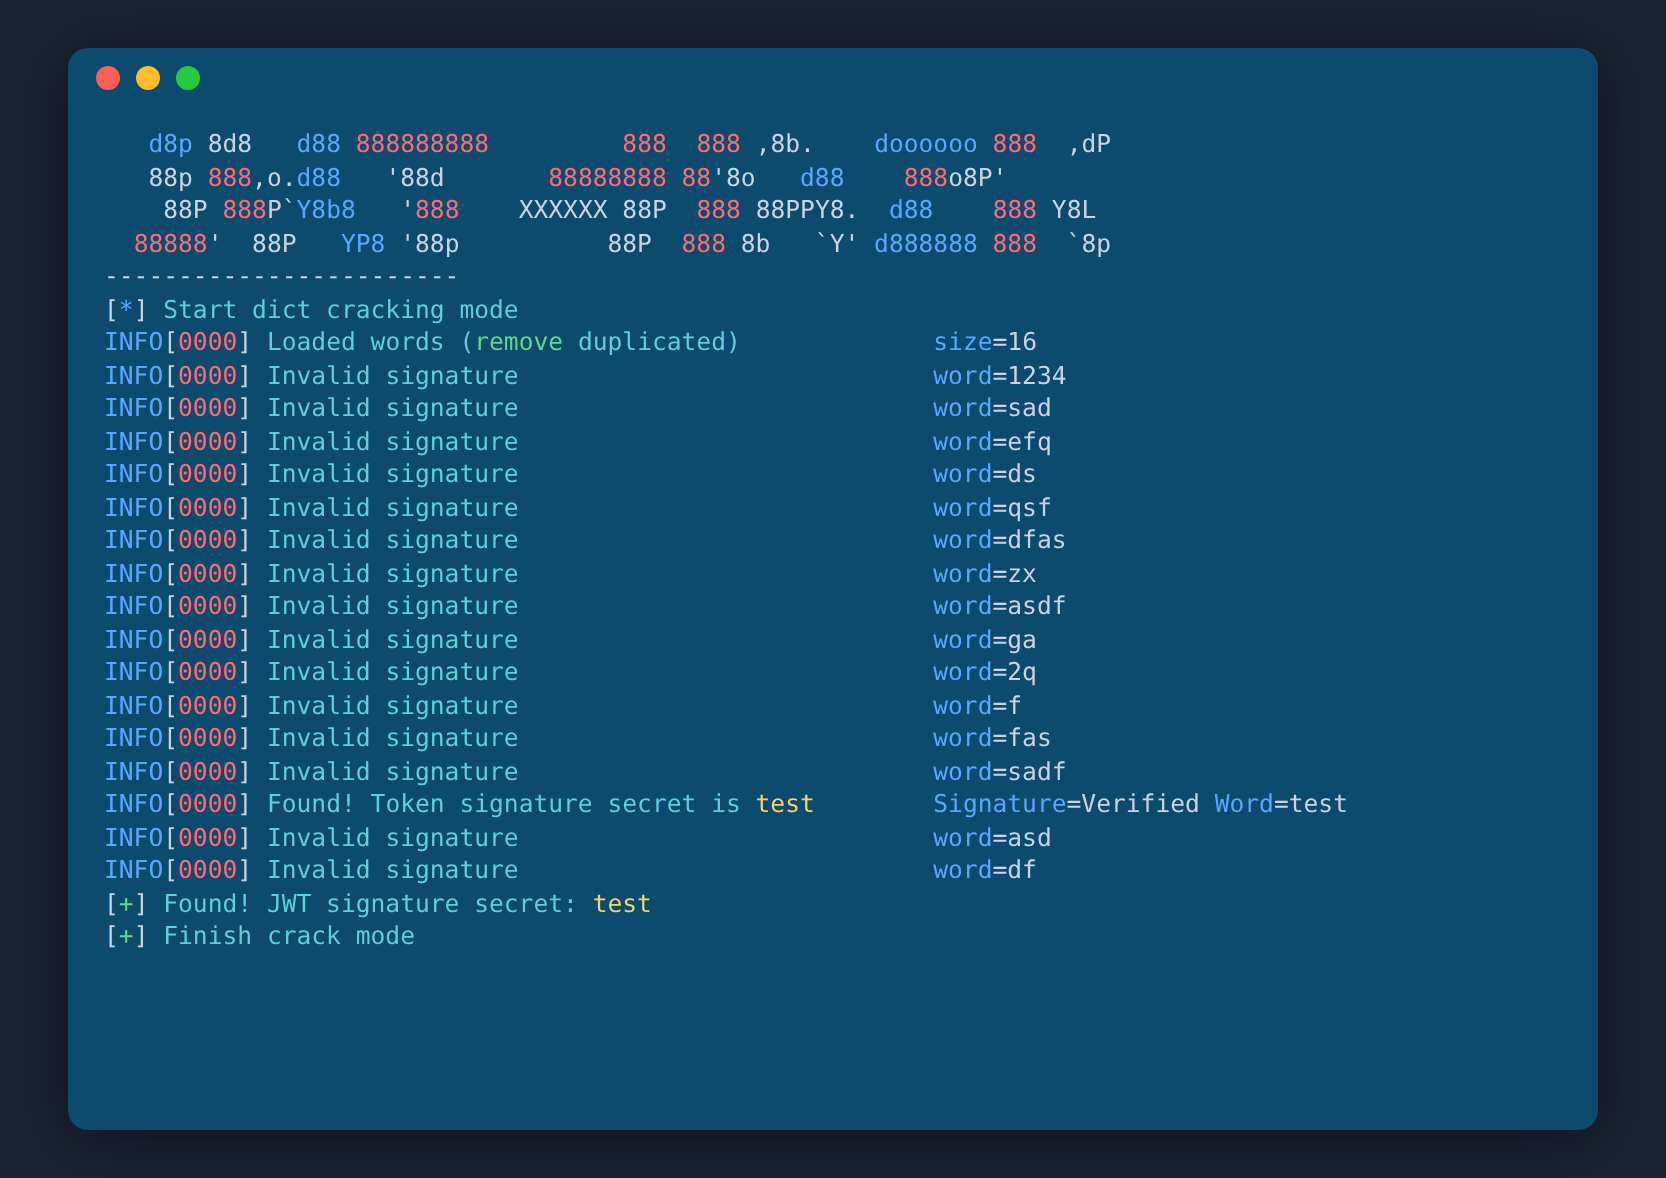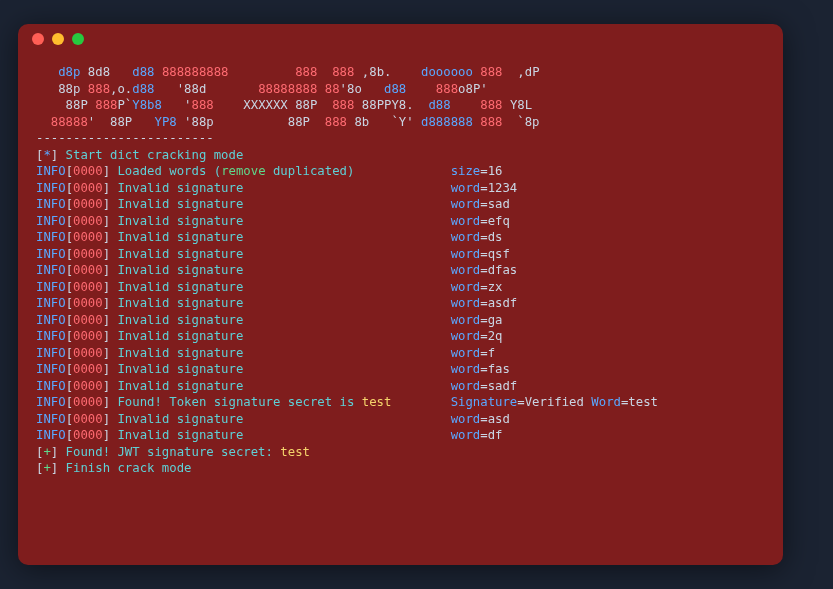--- a/index.html
+++ b/index.html
@@ -6,24 +6,24 @@
     margin: 0;
     padding: 0;
     background: #1b2332;
     width: 833px;
     height: 589px;
     overflow: hidden;
   }
   .window {
     position: absolute;
     top: 24px;
-    left: 18px;
+    left: 34px;
     width: 765px;
     height: 541px;
-    background: #7f1d1d;
+    background: #0c4a6e;
     border-radius: 10px;
     box-shadow: 0 4px 30px rgba(0,0,0,0.5);
     overflow: hidden;
   }
   .titlebar {
     height: 30px;
     display: flex;
     align-items: center;
     padding-left: 14px;
     gap: 8px;

